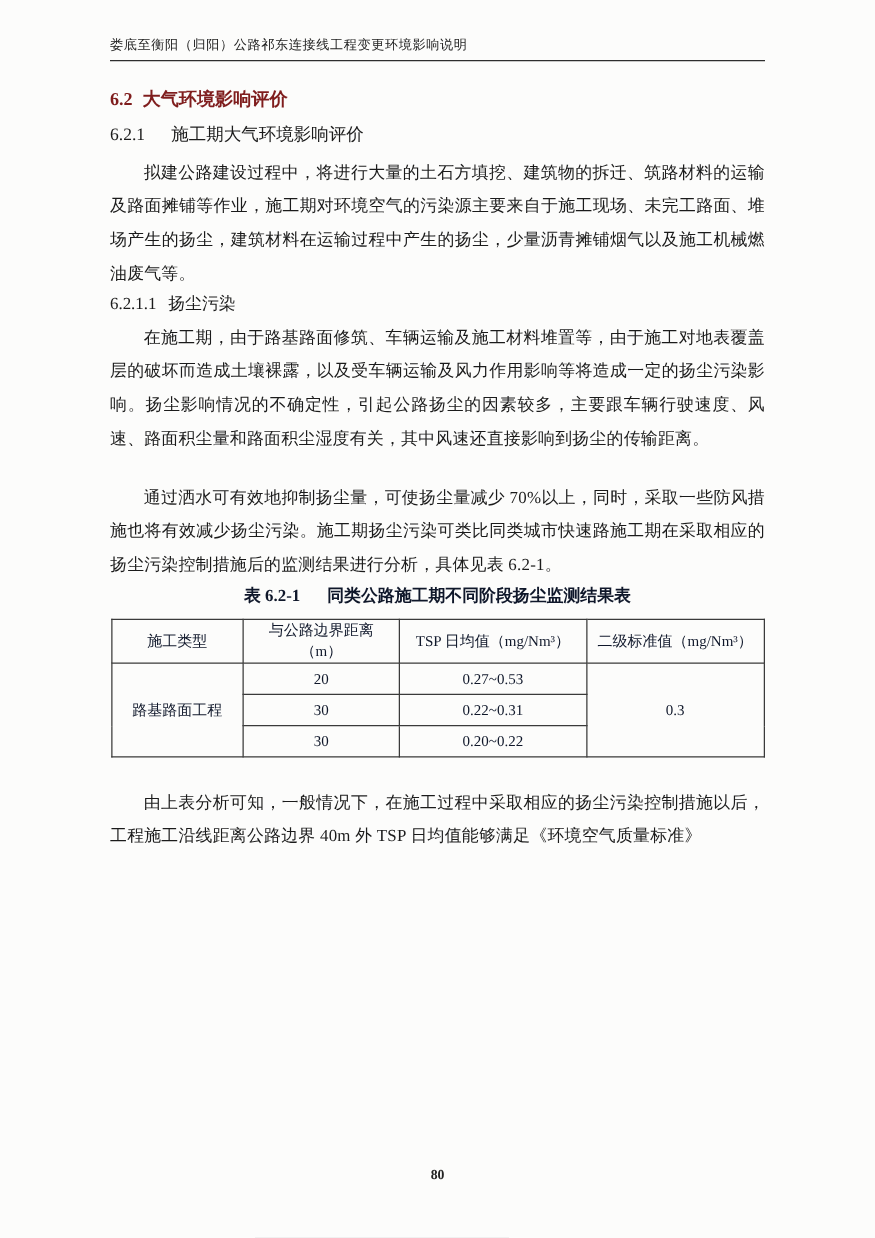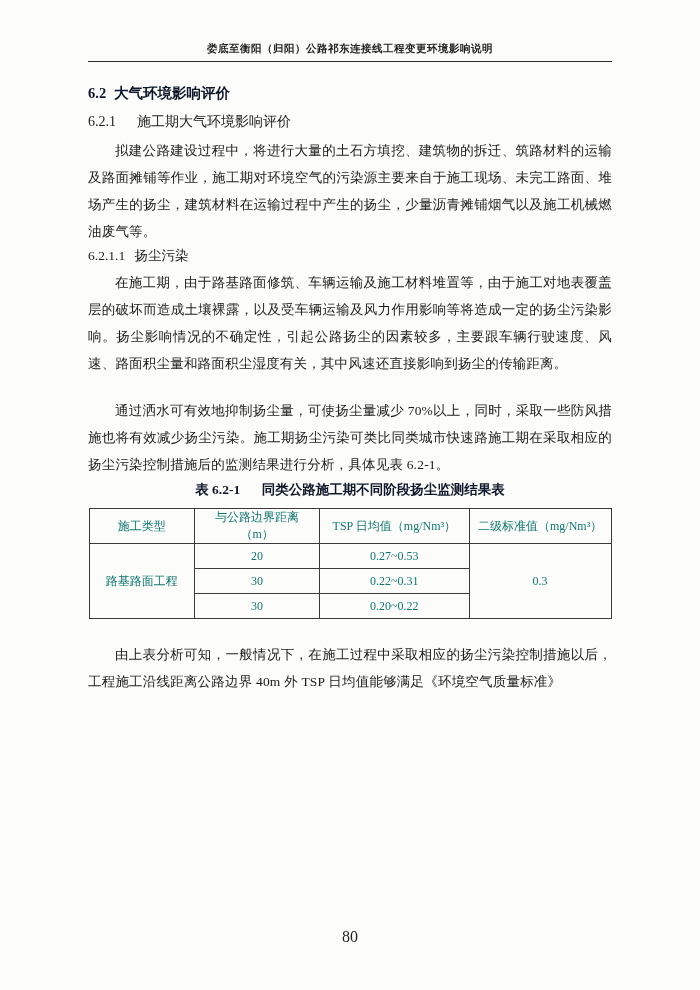--- a/index.html
+++ b/index.html
@@ -10,39 +10,38 @@
     position: relative;
     width: 700px;
     height: 990px;
     margin: 0 auto;
     background: #fcfcfb;
     overflow: hidden;
   }
 
   .doc-header {
     margin: 0 88px;
-    padding-top: 42px;
+    padding-top: 29px;
     padding-bottom: 5px;
     border-bottom: 1.5px solid #2e2e2e;
-    text-align: center;
+    text-align: left;
     font-size: 10.5px;
     letter-spacing: 0.5px;
     color: #222;
-    font-weight: bold;
   }
 
   .content { margin: 0 88px; }
 
   .h1 {
     margin-top: 21px;
     font-family: "Liberation Sans", "DejaVu Sans", sans-serif;
     font-size: 14.5px;
     font-weight: bold;
     line-height: 20px;
-    color: #0f172a;
+    color: #7f1d1d;
   }
   .h1 .num { margin-right: 0.55em; font-family: "Liberation Serif", serif; }
 
   .h2 {
     margin-top: 9px;
     font-size: 14px;
     font-weight: normal;
     line-height: 20px;
   }
   .h2 .num { margin-right: 1.5em; }
@@ -77,21 +76,21 @@
     color: #0f172a;
   }
   .table-caption .cap-title { margin-left: 1.6em; }
 
   table.data-table {
     margin: 8px auto 0 auto;
     width: 523px;
     border-collapse: collapse;
     border: 1.5px solid #333;
     font-size: 12px;
-    color: #0f766e;
+    color: #0f172a;
   }
   table.data-table th, table.data-table td {
     border: 1px solid #3a3a3a;
     text-align: center;
     vertical-align: middle;
     font-weight: normal;
     padding: 0 4px;
   }
   table.data-table th { height: 30px; }
   table.data-table td { height: 25px; }
@@ -99,22 +98,23 @@
   .col-dist  { width: 125px; }
   .col-tsp   { width: 150px; }
   .col-std   { width: 142px; }
 
   .page-number {
     position: absolute;
     bottom: 44px;
     left: 0;
     right: 0;
     text-align: center;
-    font-size: 16px;
+    font-size: 11px;
     color: #222;
+    font-weight: bold;
   }
 </style>
 </head>
 <body>
 
 <div class="page">
 
   <div class="doc-header">
     <span>娄底至衡阳（归阳）公路祁东连接线工程变更环境影响说明</span>
   </div>

